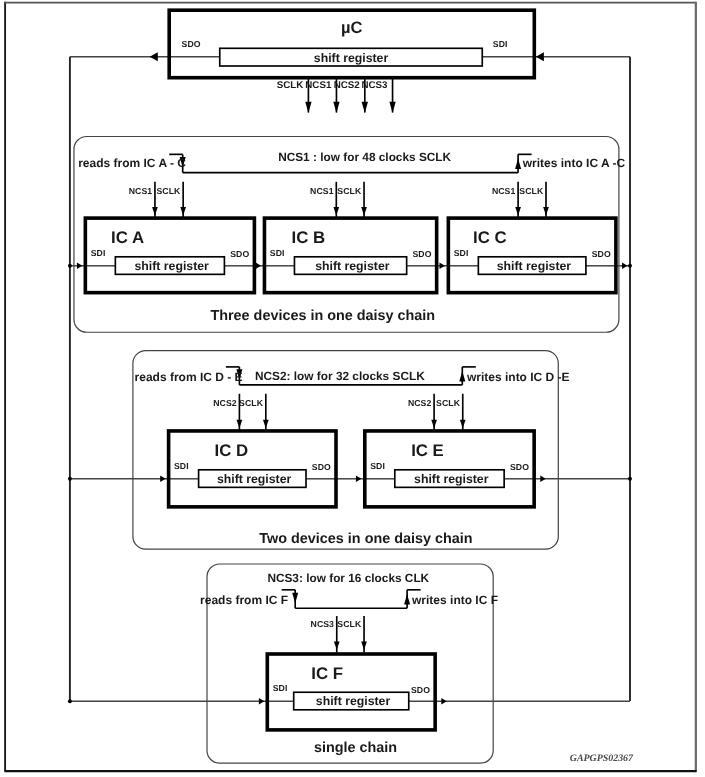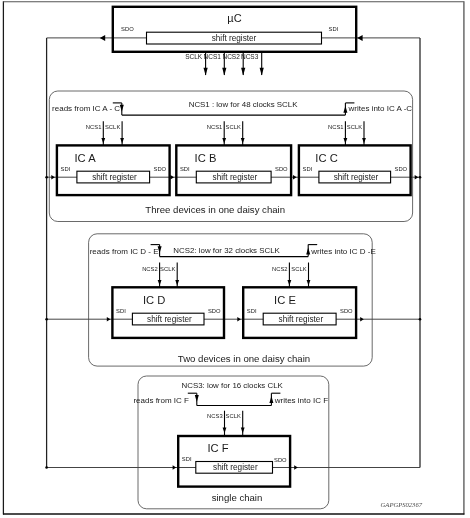--- a/index.html
+++ b/index.html
@@ -1,17 +1,17 @@
 <!DOCTYPE html>
 <html><head>
 <meta charset="utf-8">
 <style>
   html,body{margin:0;padding:0;background:#ffffff;}
   #page{position:relative;width:470px;height:518px;background:#fff;overflow:hidden;
-        font-family:"Liberation Sans", sans-serif;}
+        font-family:"Liberation Sans", sans-serif;font-weight:bold;}
   svg{display:block;}
   .lbl{font-family:"Liberation Sans", sans-serif;fill:#1a1a1a;}
   .tiny{font-size:5.8px;letter-spacing:0.05px;}
   .small{font-size:8.0px;}
   .med{font-size:8.2px;}
   .note{font-size:7.9px;}
   .cap{font-size:9.6px;}
   .bus{font-size:6.5px;}
   .big{font-size:11.2px;}
   .huge{font-size:11px;}

